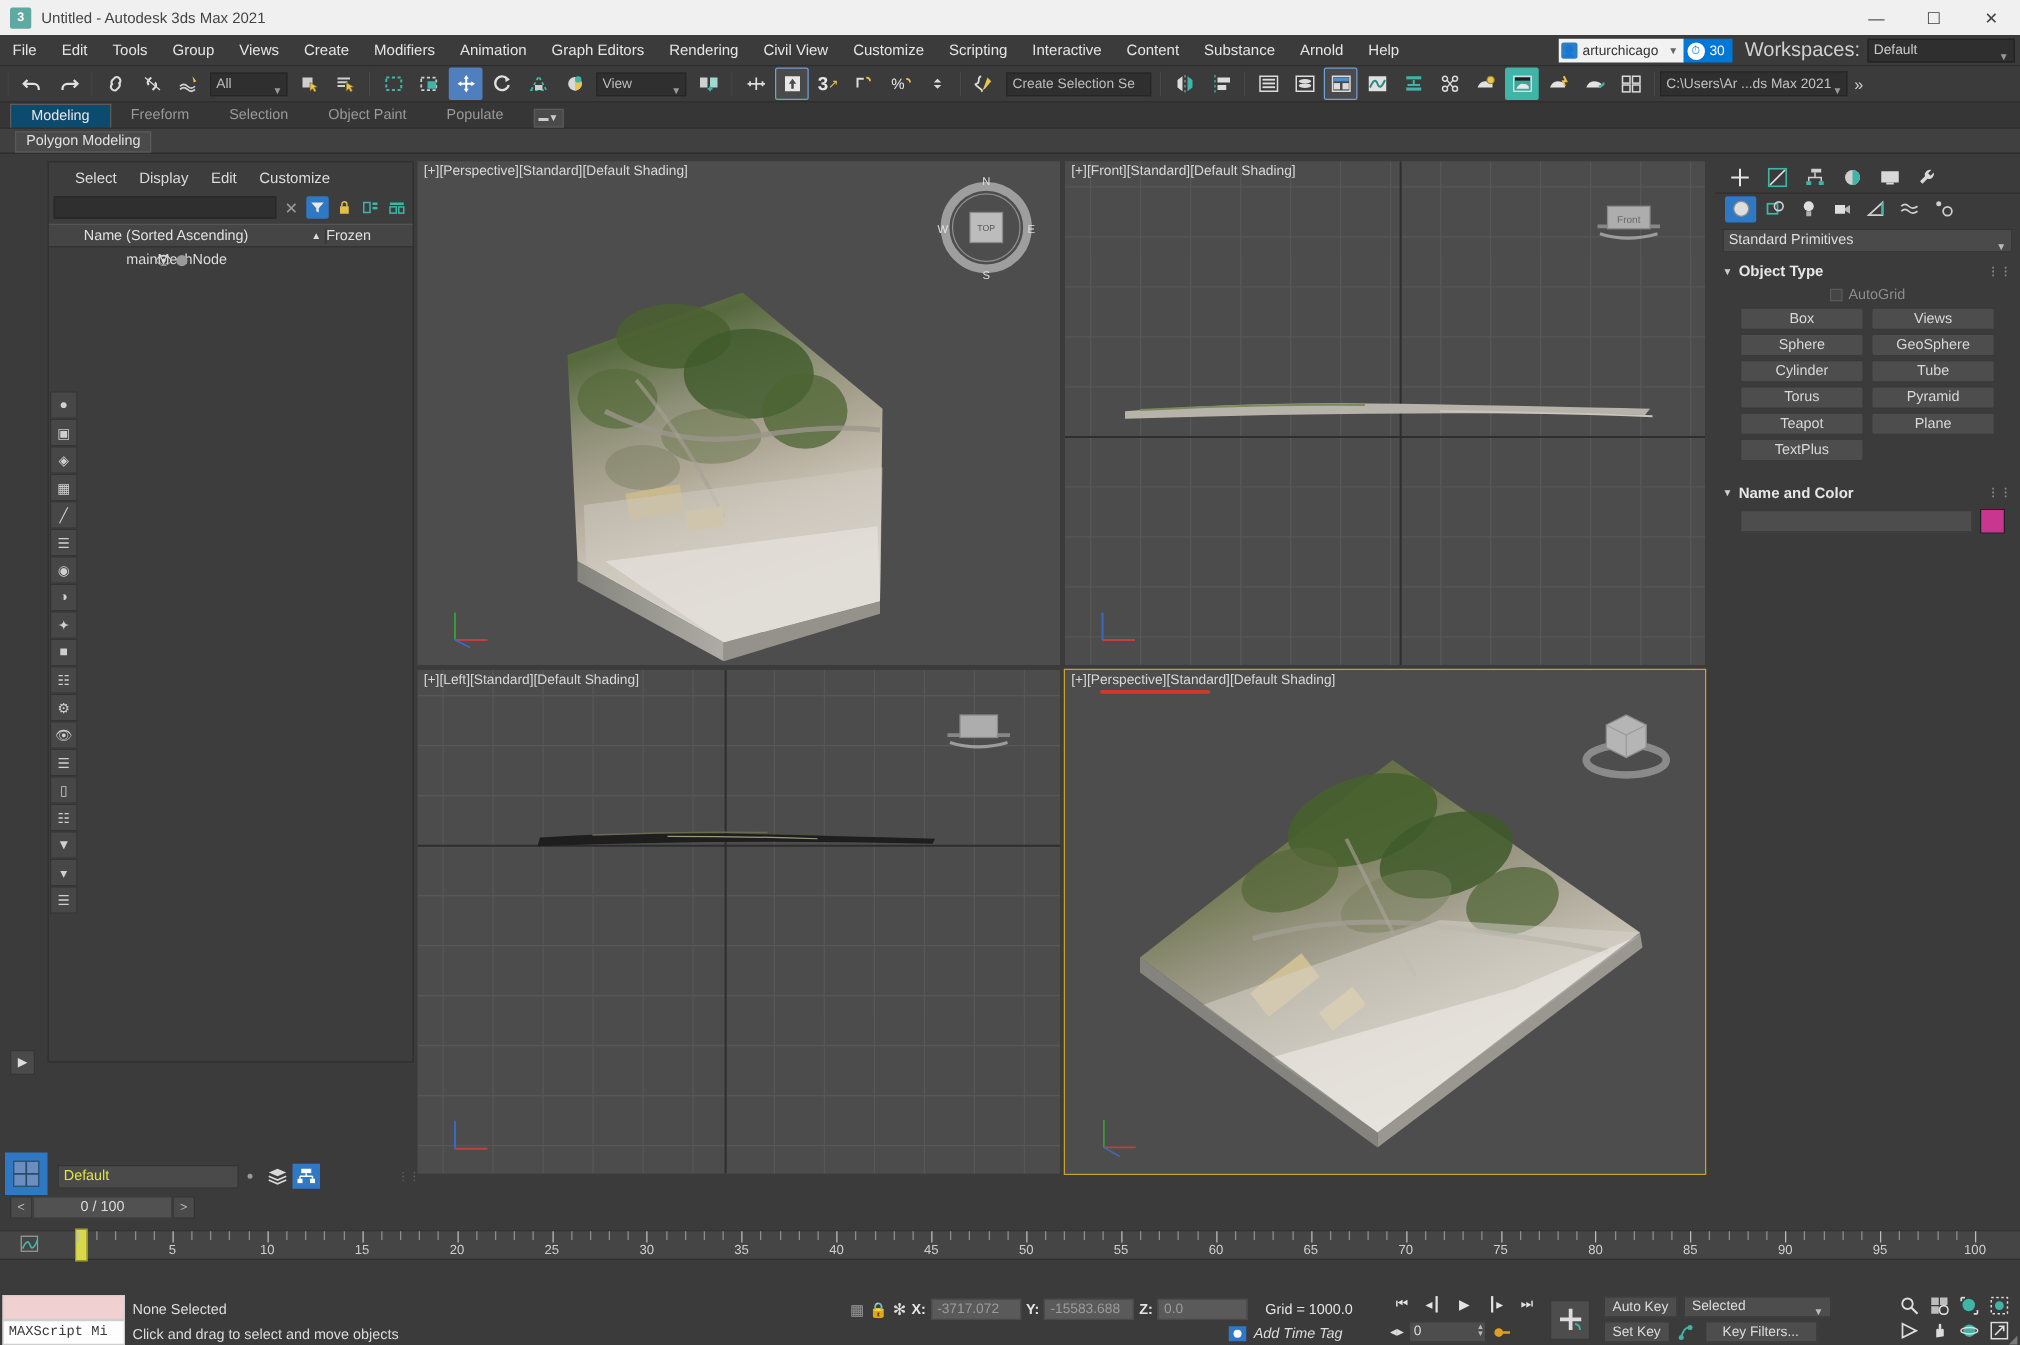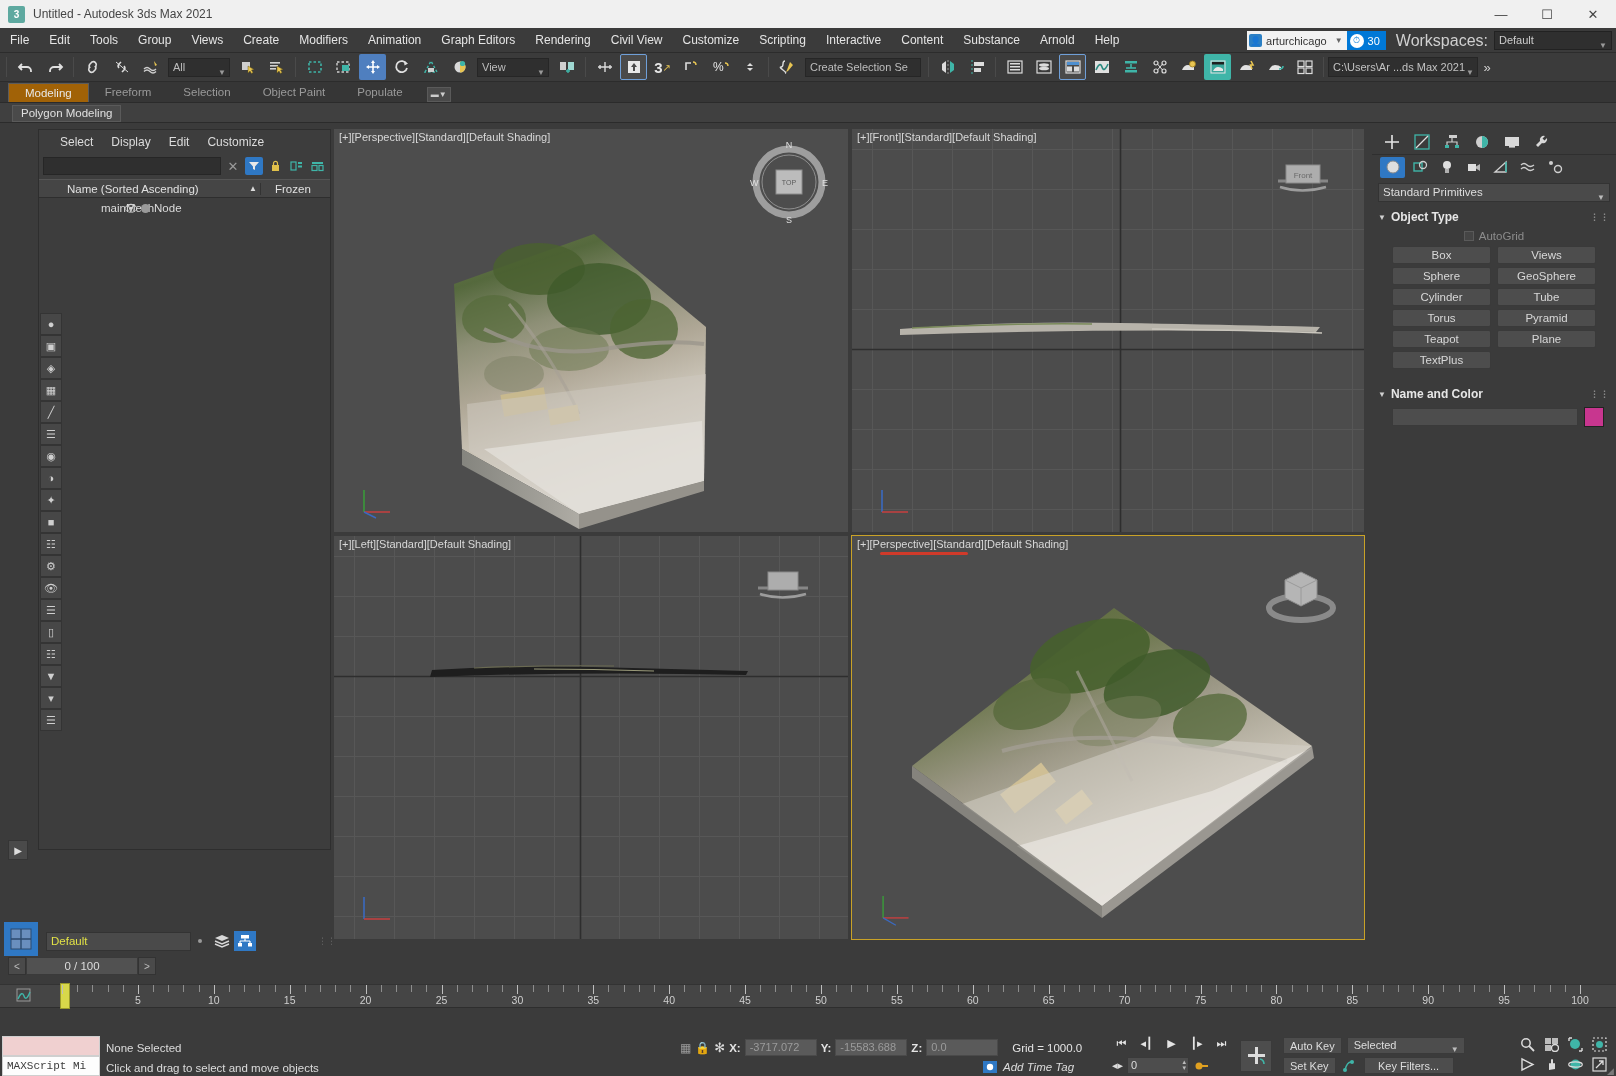--- a/index.html
+++ b/index.html
@@ -69,21 +69,21 @@
   .selset { background:#2f2f2f;border:1px solid #262626;height:19px;width:116px;
             font-size:11px;color:#bdbdbd;line-height:17px;padding:0 4px;margin:0 3px;overflow:hidden;white-space:nowrap;}
   .pathbox{ background:#2f2f2f;border:1px solid #262626;height:20px;width:150px;
             font-size:11px;color:#c2c2c2;line-height:18px;padding:0 14px 0 4px;position:relative;white-space:nowrap;overflow:hidden;}
   .pathbox .caret{position:absolute;right:3px;top:6px;font-size:8px;color:#999;}
   .chev { width:18px;text-align:center;color:#cfcfcf;font-size:13px;}
 
   
   .ribbon { height:21px; background:#363636; display:flex; align-items:flex-end; border-bottom:1px solid #2b2b2b;}
   .rtab { height:19px; line-height:19px; padding:0 16px; font-size:11.5px; color:#9a9a9a; }
-  .rtab.sel { background:#a16207; color:#e8e8e8; border-top:1px solid #5c5c5c;
+  .rtab.sel { background:#0c4a6e; color:#e8e8e8; border-top:1px solid #5c5c5c;
               border-left:1px solid #5c5c5c;border-right:1px solid #5c5c5c;}
   .ribbon .rdrop{ margin-left:8px; width:24px;height:15px;background:#4a4a4a;border:1px solid #5a5a5a;
                   display:flex;align-items:center;justify-content:center;font-size:8px;color:#ccc;}
   .ribbon2 { height:20px; background:#404040; display:flex; align-items:flex-end; border-bottom:1px solid #2b2b2b;}
   .ribbon2 .lbl{ background:#4a4a4a; border:1px solid #5a5a5a; height:17px;line-height:15px;
                  padding:0 8px;font-size:11.5px;color:#e0e0e0;margin-left:12px;}
 
   
   .body { position:absolute; left:0; top:125px; right:0; bottom:66px; background:#3b3b3b; }
 
@@ -95,21 +95,21 @@
   .exp-menu { height:23px; display:flex; align-items:center; padding-left:12px; gap:0; }
   .exp-menu span{ padding:0 9px; font-size:12px; color:#dcdcdc;}
   .exp-search { height:26px; display:flex; align-items:center; padding:0 4px; gap:3px;}
   .exp-input { flex:1; height:18px; background:#2f2f2f; border:1px solid #262626; }
   .mini { width:18px;height:18px;display:flex;align-items:center;justify-content:center;
           font-size:11px;color:#cfcfcf;border-radius:2px;}
   .mini.on{background:#2f78c4;}
   .exp-head { height:19px; background:#454545; display:flex; align-items:center;
               border-top:1px solid #555; border-bottom:1px solid #2e2e2e; font-size:11.5px; }
   .exp-head .c1{ flex:1; padding-left:28px; color:#e0e0e0;}
-  .exp-head .c2{ width:70px; border-left:1px solid #333; padding-left:14px; color:#e0e0e0;}
+  .exp-head .c2{ width:70px; border-left:1px solid #333; padding-left:0; color:#e0e0e0;}
   .exp-row { height:20px; display:flex; align-items:center; font-size:11.5px; }
   .exp-row .nm { padding-left:62px; color:#dcdcdc;}
   .exp-row .eye{ position:absolute; left:85px; color:#d4d4d4; font-size:11px;}
   .exp-row .dot{ position:absolute; left:102px; width:9px;height:9px;border-radius:50%;background:#9a9a9a;}
 
   .leftstrip { position:absolute; left:40px; top:188px; width:22px; }
   .lsbtn { width:22px;height:22px;margin-bottom:0px;display:flex;align-items:center;justify-content:center;
            background:#474747;border:1px solid #343434;color:#cfcfcf;font-size:11px;}
 
   .leftbottom { position:absolute; left:8px; bottom:150px; width:20px;height:20px;

